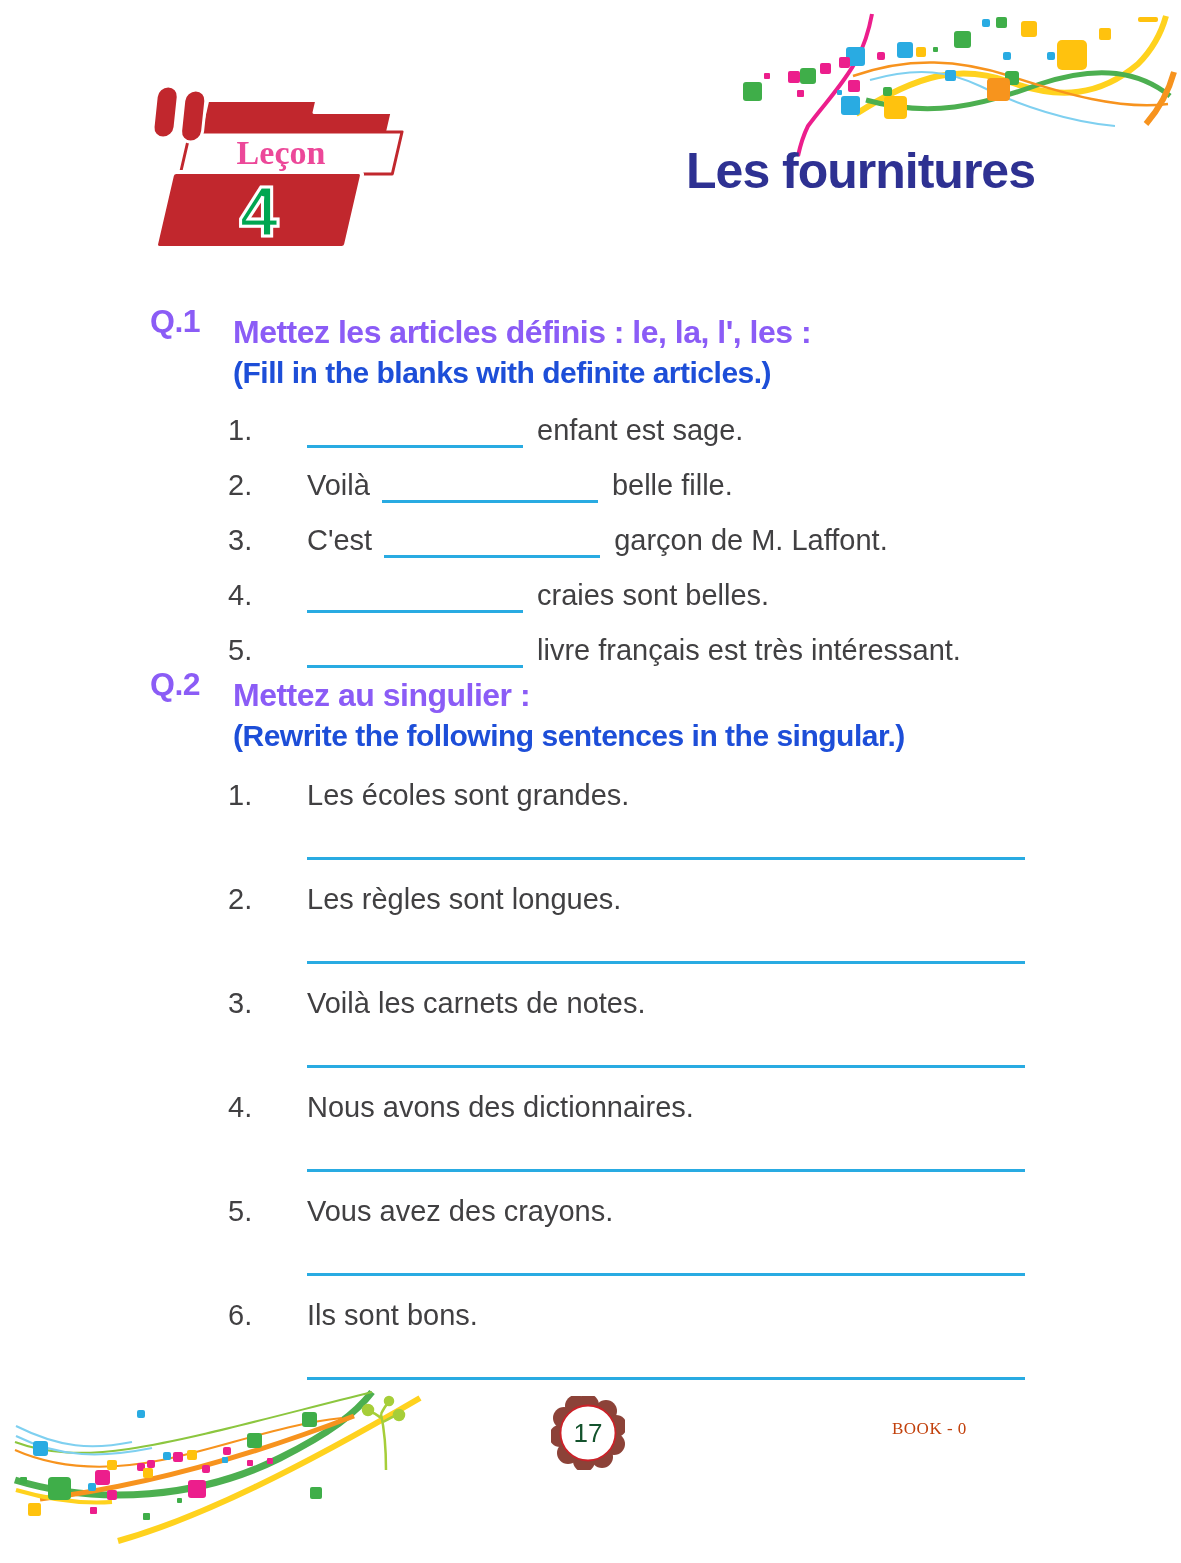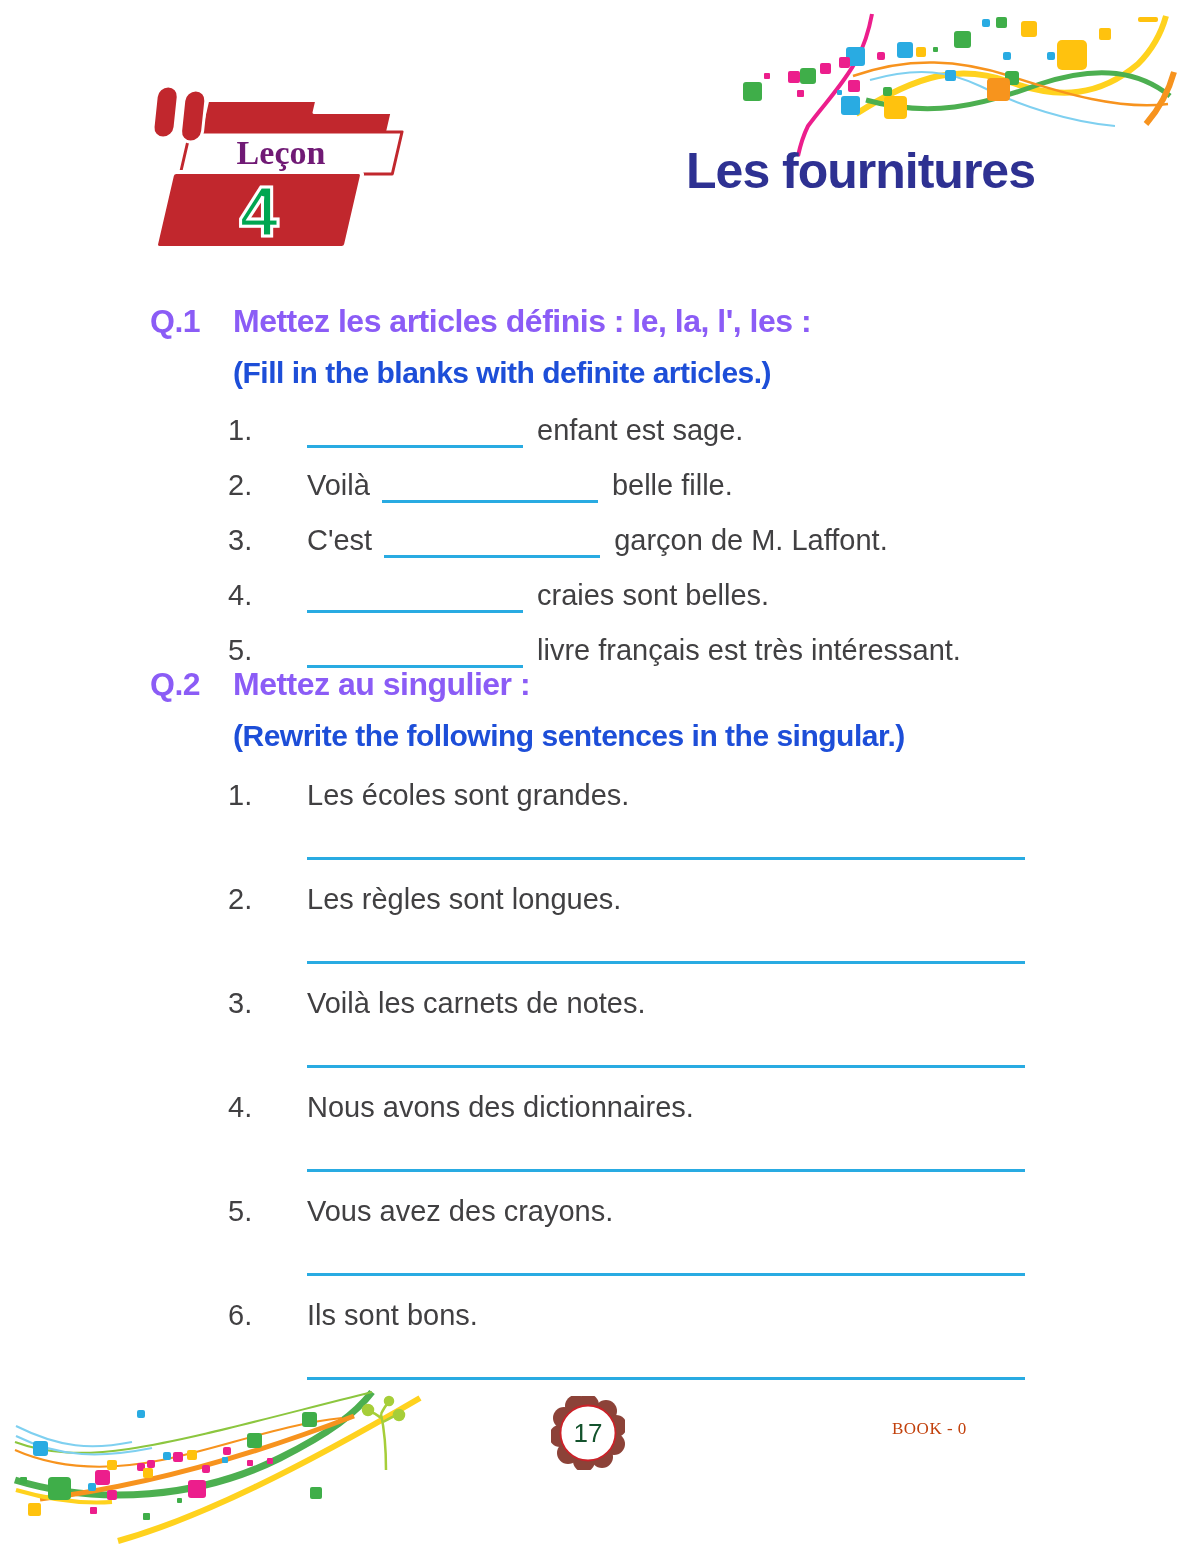--- a/index.html
+++ b/index.html
@@ -3,36 +3,36 @@
 <meta charset="utf-8">
 <style>
   html,body{margin:0;padding:0;background:#fff;}
   .page{position:relative;width:1181px;height:1563px;background:#ffffff;overflow:hidden;
         font-family:"Liberation Sans",sans-serif;color:#3f3f41;}
 
   
   .lesson-badge{position:absolute;left:128px;top:80px;width:300px;height:180px;}
   .lesson-badge svg{position:absolute;left:0;top:0;}
   .lesson-label{position:absolute;left:60px;top:52px;width:186px;height:42px;line-height:42px;
-        text-align:center;font-family:"Liberation Serif",serif;font-weight:bold;font-size:34px;color:#701a75;}
+        text-align:center;font-family:"Liberation Serif",serif;font-weight:bold;font-size:34px;color:#ec4899;}
   .lesson-number{position:absolute;left:66px;top:92px;width:130px;text-align:center;
         font-size:70px;font-weight:bold;color:#00A651;
         -webkit-text-stroke:3px #ffffff;text-shadow:0 0 2px #fff;}
 
   
   .page-title{position:absolute;top:138px;right:146px;text-align:center;font-weight:bold;
         font-size:50px;line-height:66px;color:#2E3192;letter-spacing:-1px;}
 
   
   .confetti-top{position:absolute;left:718px;top:4px;}
   .confetti-bottom{position:absolute;left:0;top:1378px;}
 
   
   .qid{position:absolute;left:150px;font-weight:bold;font-size:32px;letter-spacing:-.5px;}
-  .qtext{position:absolute;left:233px;font-weight:bold;font-size:32px;letter-spacing:-.5px;}
+  .qtext{position:absolute;left:233px;font-weight:bold;font-size:32px;letter-spacing:-.5px;margin-top:11px;}
   .red{color:#8b5cf6;}
   .subhead{position:absolute;left:233px;font-weight:bold;font-size:30px;color:#1d4ed8;letter-spacing:-.5px;}
 
   
   .row{position:absolute;left:228px;width:800px;font-size:29px;line-height:40px;color:#414042;}
   .row .num{position:absolute;left:0;top:0;}
   .row .content{position:absolute;left:79px;top:0;white-space:nowrap;}
   .pre:not(:empty){margin-right:12px;}
   .blank{display:inline-block;width:216px;height:30px;border-bottom:3px solid #29ABE2;
         vertical-align:-8px;margin-right:14px;}

